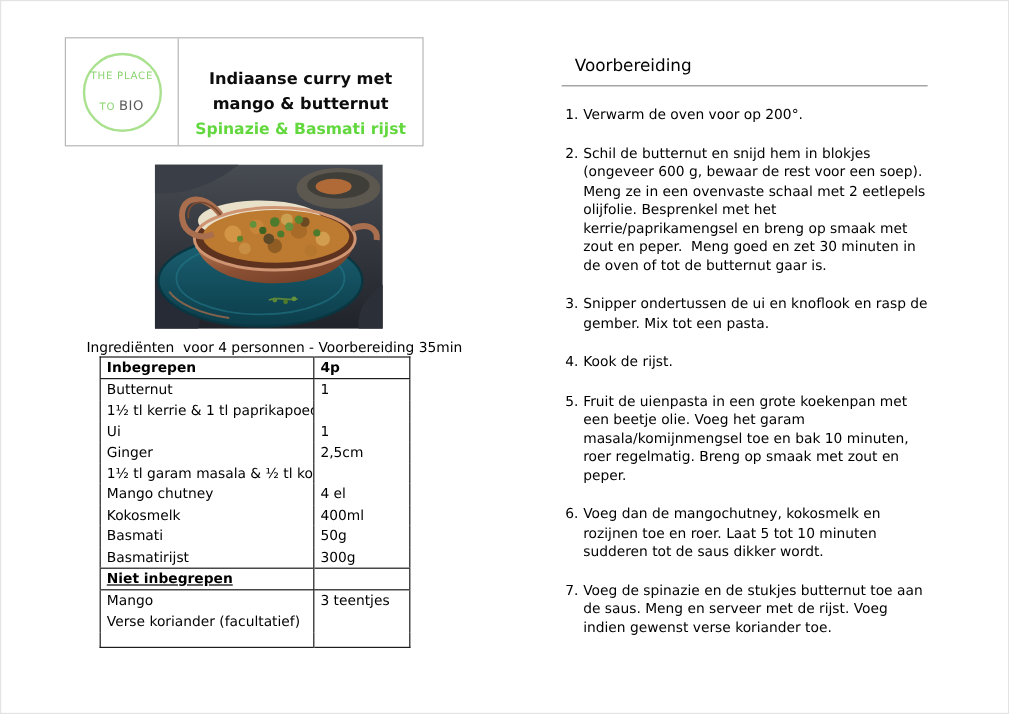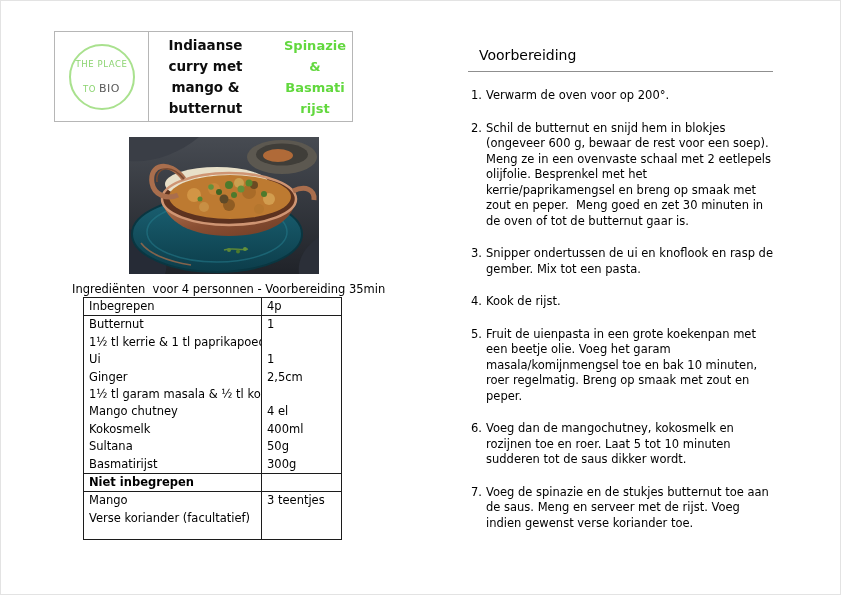--- a/index.html
+++ b/index.html
@@ -37,22 +37,22 @@
   }
   .logo-line1 {
     font-size: 8.5px; letter-spacing: 0.6px; text-transform: uppercase;
     color: var(--logo-green, #8bd470); white-space: nowrap;
   }
   .logo-line2 { font-size: 10px; white-space: nowrap; }
   .logo-to { color: var(--logo-green, #8bd470); text-transform: uppercase; font-size: 8.5px; letter-spacing: .5px;}
   .logo-bio { color: var(--bio-gray, #5a5a5a); text-transform: uppercase; font-size: 11px; letter-spacing: .5px;}
   .title-cell {
     flex: 1;
-    display: flex; flex-direction: row; align-items: center; justify-content: flex-end;
-    padding: 2px 6px; text-align: center; gap: 28px;
+    display: flex; flex-direction: column; align-items: center; justify-content: flex-end;
+    padding: 2px 6px; text-align: center;
   }
   .recipe-title {
     font-size: 13.5px; line-height: 21px; font-weight: bold; color: #0d0d0d;
   }
   .recipe-subtitle {
     font-size: 13px; line-height: 21px; font-weight: bold;
     color: var(--accent-green, #62d83e);
   }
 
   
@@ -80,25 +80,26 @@
   table.ingredients th, table.ingredients td {
     padding: 0 0 0 5px;
     height: 17.4px; line-height: 17.4px;
     text-align: left; font-weight: normal;
     overflow: hidden; white-space: nowrap;
     vertical-align: middle;
   }
   table.ingredients th:first-child, table.ingredients td:first-child {
     border-right: 1px solid #1c1c1c;
   }
-  table.ingredients thead th { font-weight: normal; border-bottom: 1px solid #1c1c1c; height: 18px; }
+  table.ingredients thead th { font-weight: bold; border-bottom: 1px solid #1c1c1c; height: 18px; }
   table.ingredients tr.section-row td {
     font-weight: bold;
     border-top: 1px solid #1c1c1c;
     border-bottom: 1px solid #1c1c1c;
+    text-decoration: underline;
   }
   table.ingredients tr.spacer-row td { height: 12px; }
 
   
   .prep-title {
     position: absolute; left: 478px; top: 46px;
     font-size: 14px;
   }
   .prep-rule {
     position: absolute; left: 467px; top: 70px;
@@ -258,21 +259,21 @@
     <td>Mango chutney</td>
     <td>4 el</td>
   </tr>
 
   <tr>
     <td>Kokosmelk</td>
     <td>400ml</td>
   </tr>
 
   <tr>
-    <td>Sultana</td>
+    <td>Basmati</td>
     <td>50g</td>
   </tr>
 
 
   <tr>
     <td>Basmatirijst</td>
     <td>300g</td>
   </tr>
 </tbody>
     <tbody>

